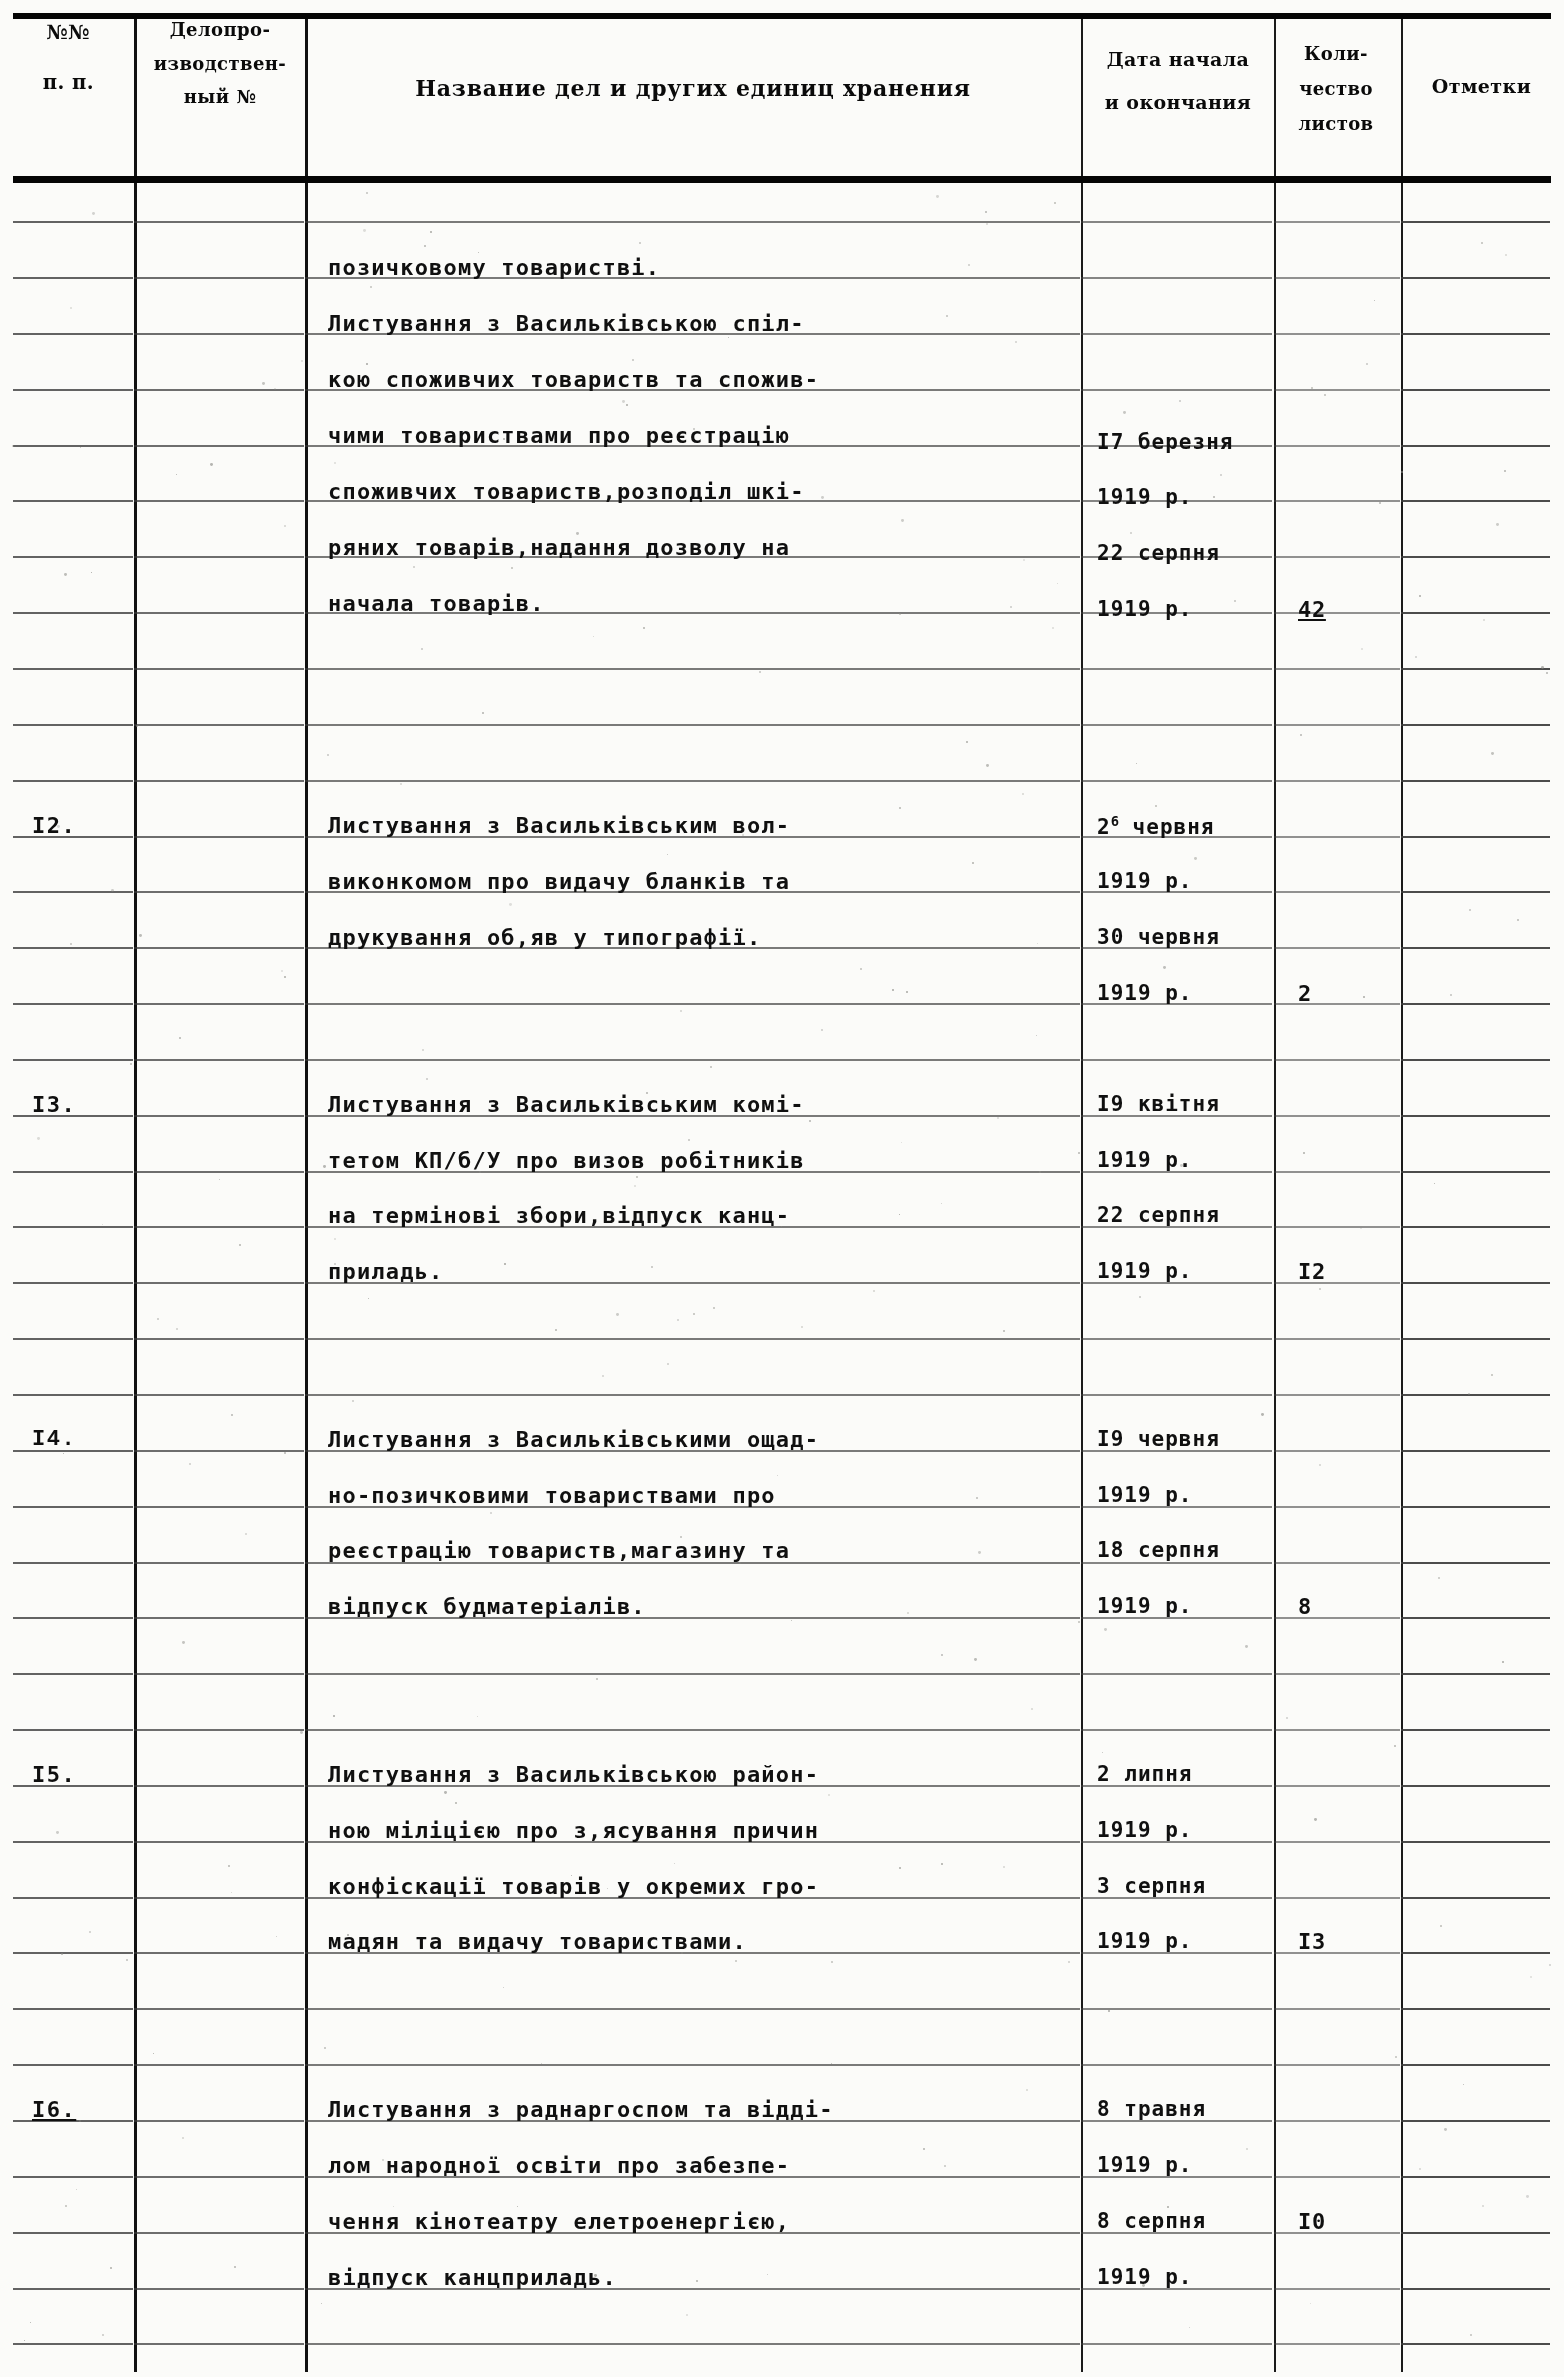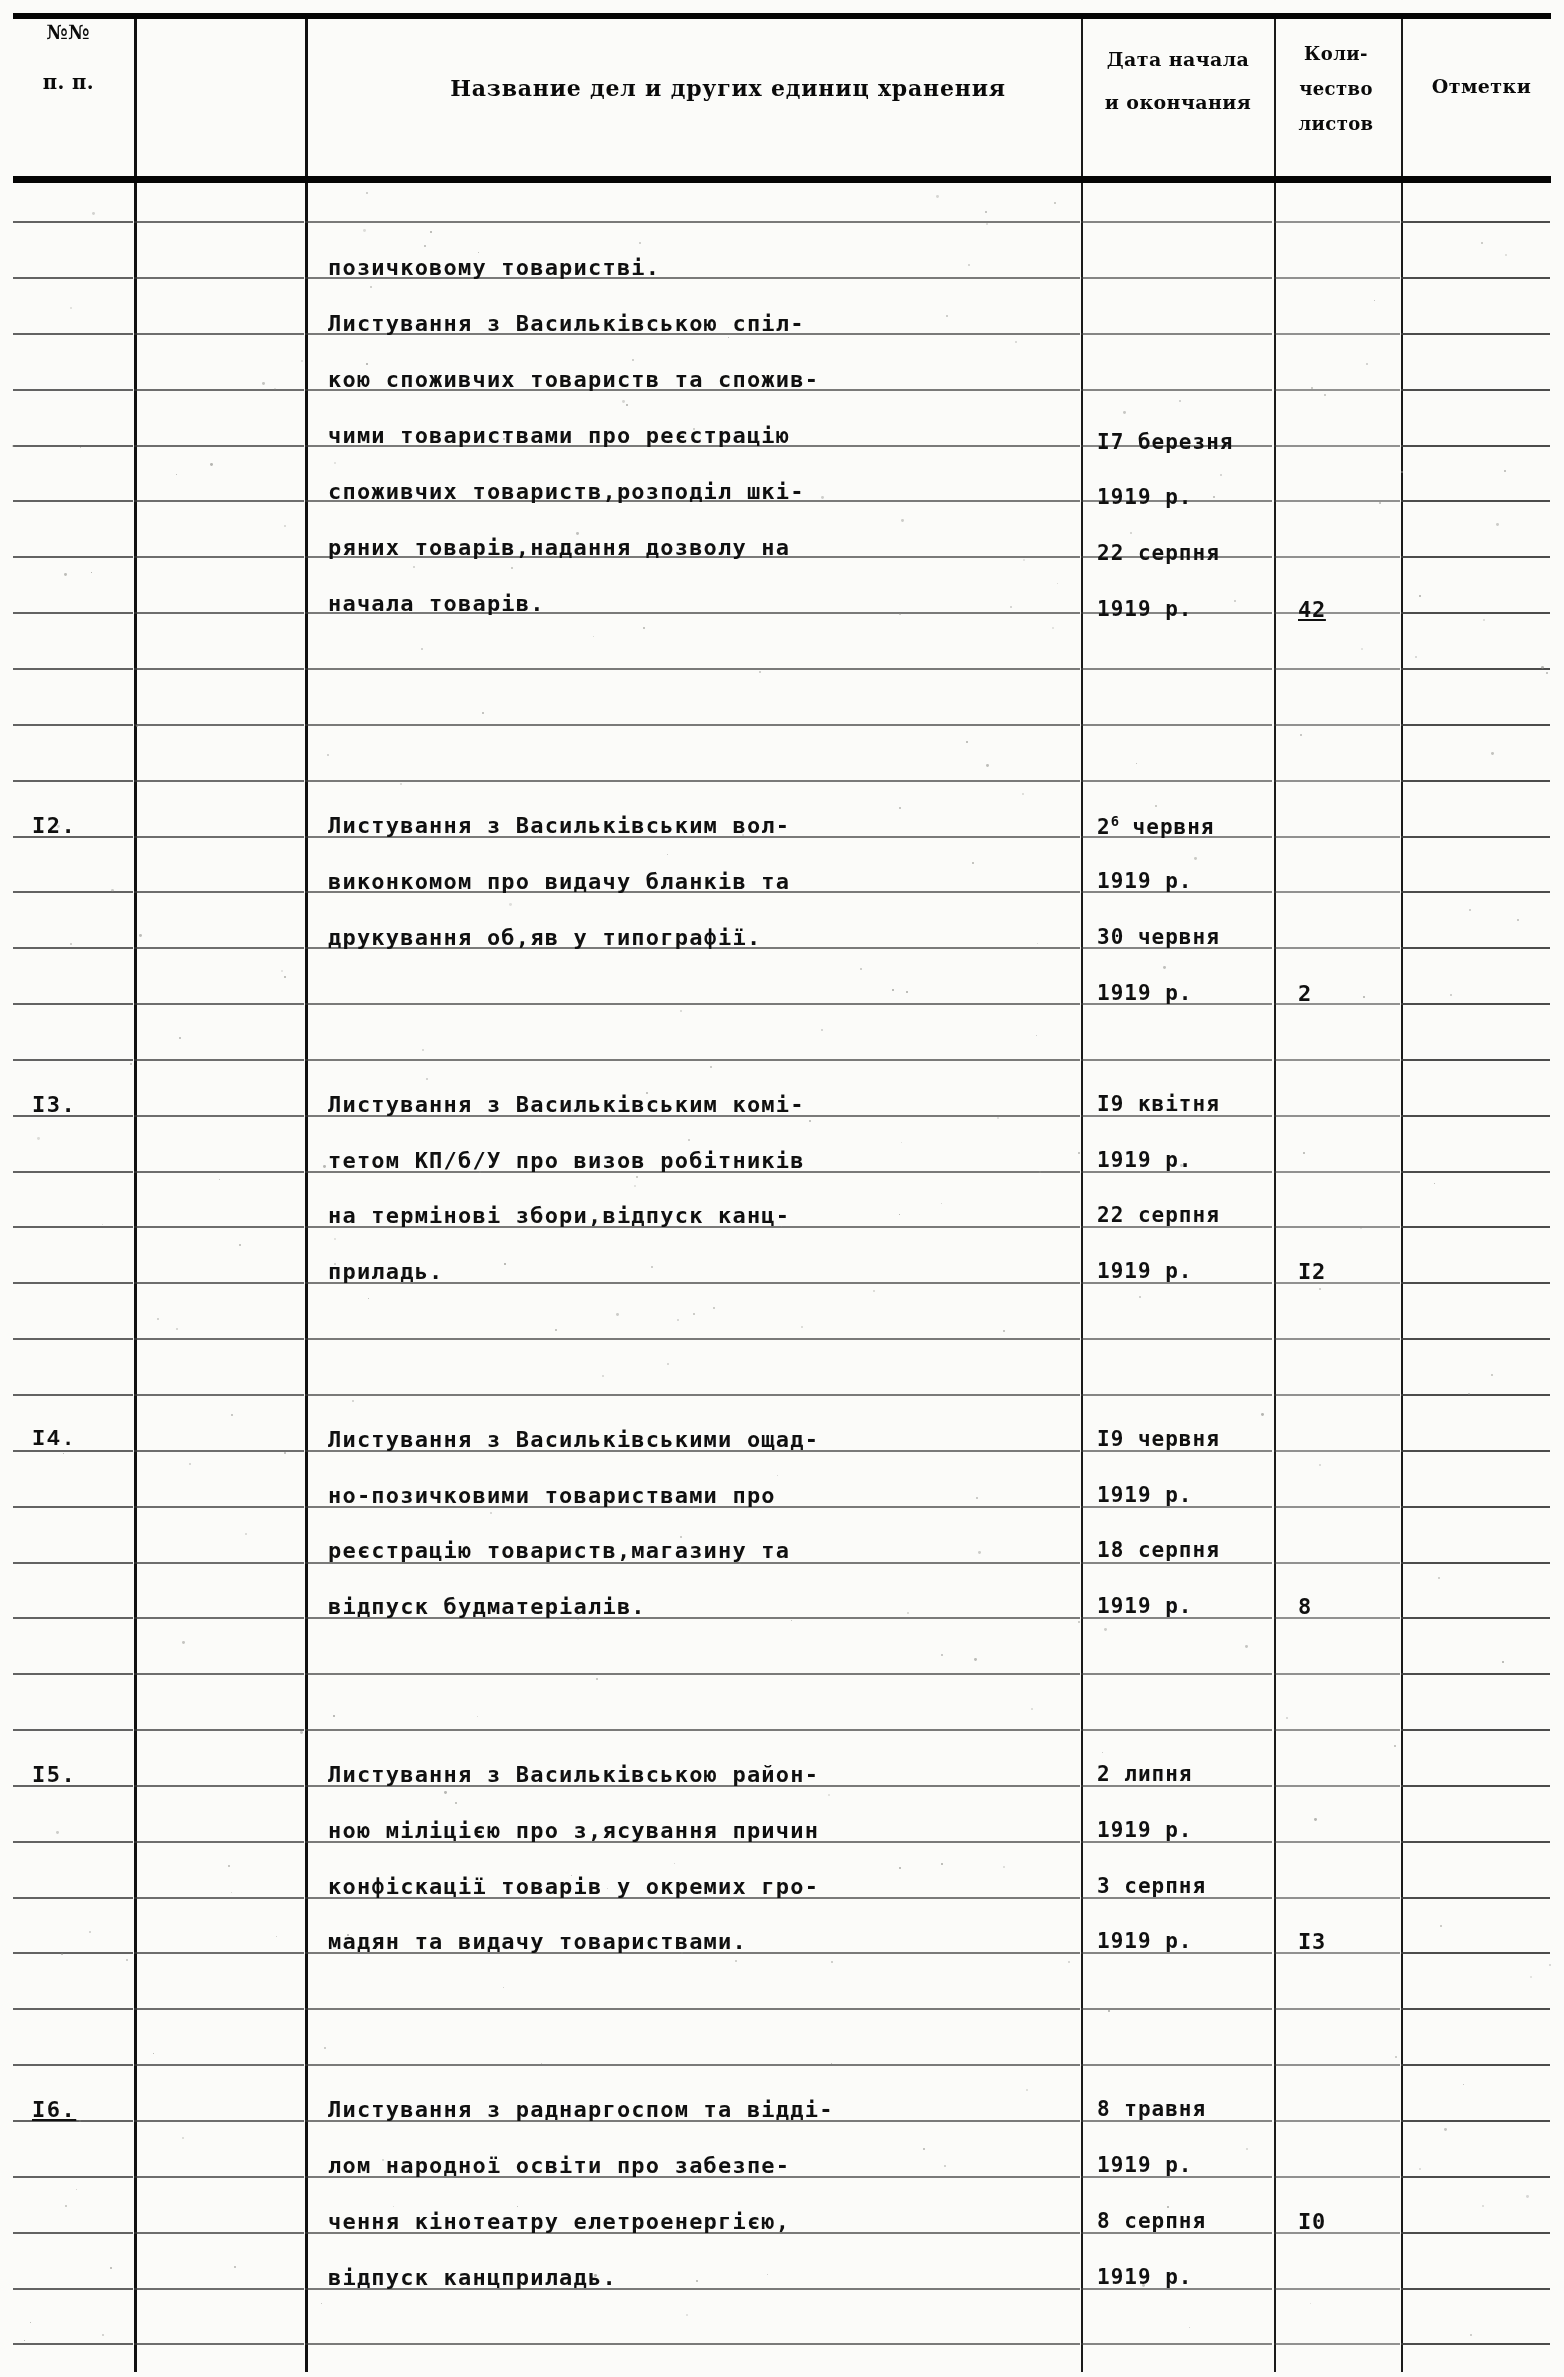--- a/index.html
+++ b/index.html
@@ -32,21 +32,21 @@
     line-height:1.42;
     letter-spacing:0.4px;
     font-weight:600;
   }
   #h-nn{left:5.8px;top:19px;width:125px;font-size:19.6px;}
   #h-nn .l2{display:block;margin-top:22px;}
   #h-delo{left:138px;top:17.4px;width:164px;font-size:18px;}
   #h-delo span{display:block;}
   #h-delo .l2{margin-top:8px;}
   #h-delo .l3{margin-top:8px;}
-  #h-nazv{left:308px;top:73px;width:770px;font-size:22px;letter-spacing:0.8px;margin-left:35px;}
+  #h-nazv{left:308px;top:73px;width:770px;font-size:22px;letter-spacing:0.8px;}
   #h-data{left:1085px;top:46px;width:186px;font-size:19px;}
   #h-data .l2{display:block;margin-top:16px;}
   #h-kol{left:1276px;top:41px;width:120px;font-size:18px;}
   #h-kol span{display:block;}
   #h-kol .l2{margin-top:9.4px;}
   #h-kol .l3{margin-top:9.4px;}
   #h-otm{left:1404px;top:73px;width:155px;font-size:19px;}
 
   
   .tw{
@@ -571,20 +571,25 @@
       <div class="speck" style="width: 2.2px; height: 2.2px; left: 1361px; top: 648px; opacity: 0.28;"></div>
       <div class="speck" style="width: 1.5px; height: 1.5px; left: 941px; top: 1863px; opacity: 0.66;"></div>
       <div class="speck" style="width: 2.2px; height: 2.2px; left: 65px; top: 2205px; opacity: 0.56;"></div>
     </div>
 
   <div class="hdr" id="h-nn">
     <span>№№</span>
     <span class="l2">п. п.</span>
   </div>
 
+  <div class="hdr" id="h-delo">
+    <span>Делопро-</span>
+    <span class="l2">изводствен-</span>
+    <span class="l3">ный №</span>
+  </div>
 
   <div class="hdr" id="h-nazv">Название дел и других единиц  хранения</div>
 
   <div class="hdr" id="h-data">
     <span>Дата начала</span>
     <span class="l2">и  окончания</span>
   </div>
 
   <div class="hdr" id="h-kol">
     <span>Коли-</span>

